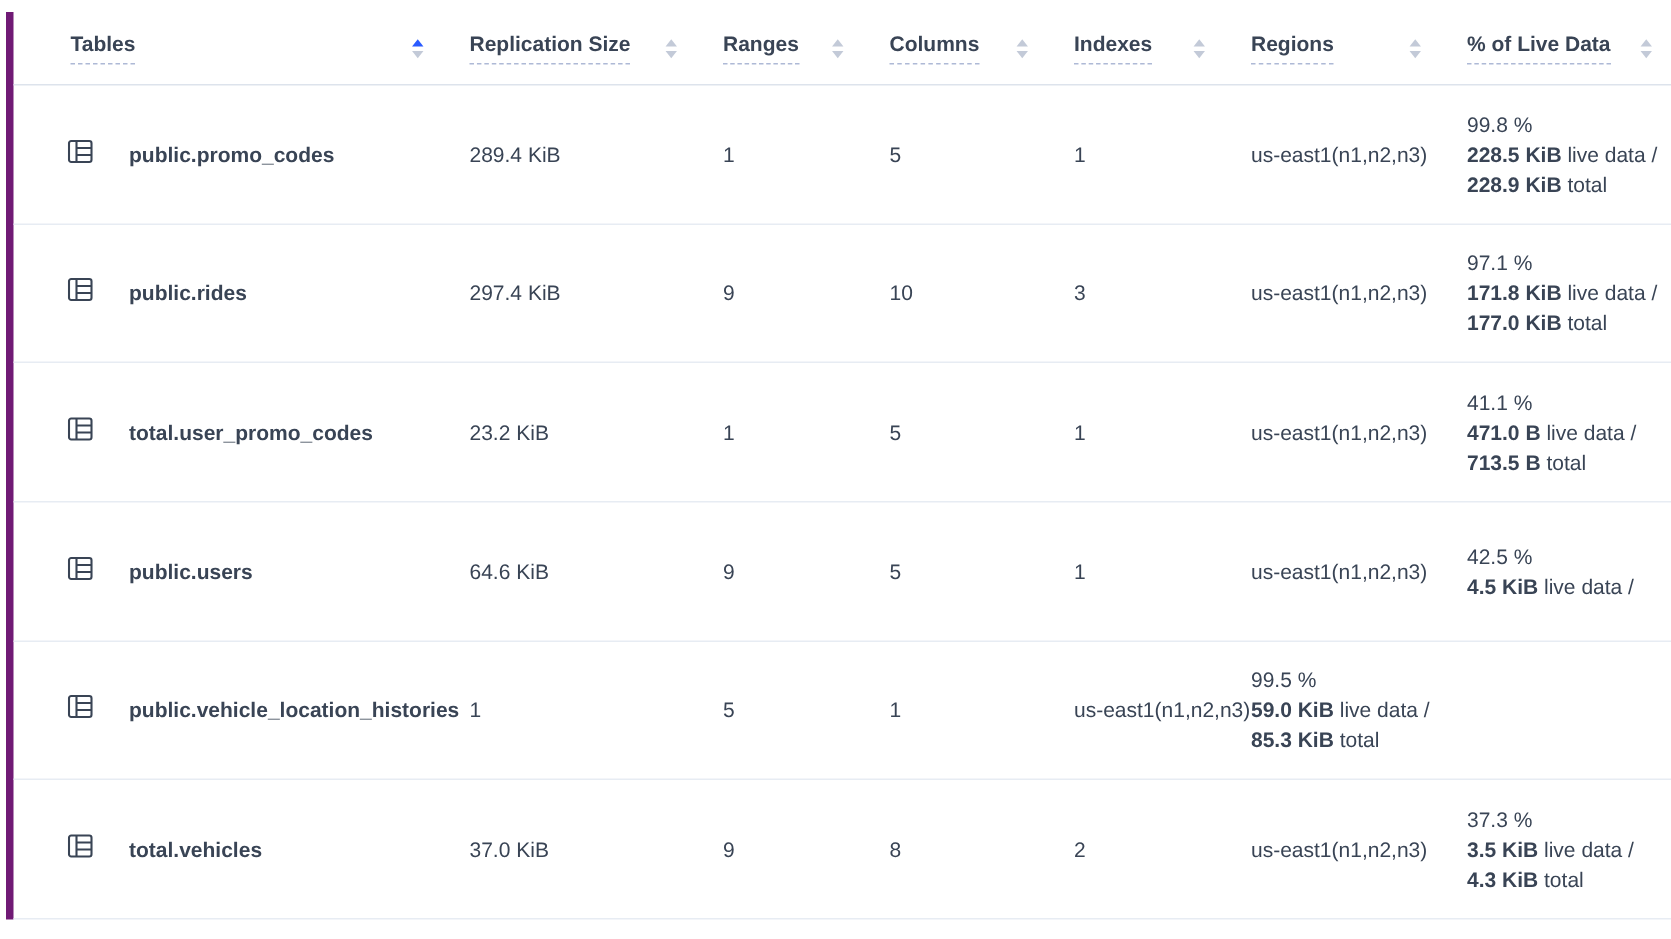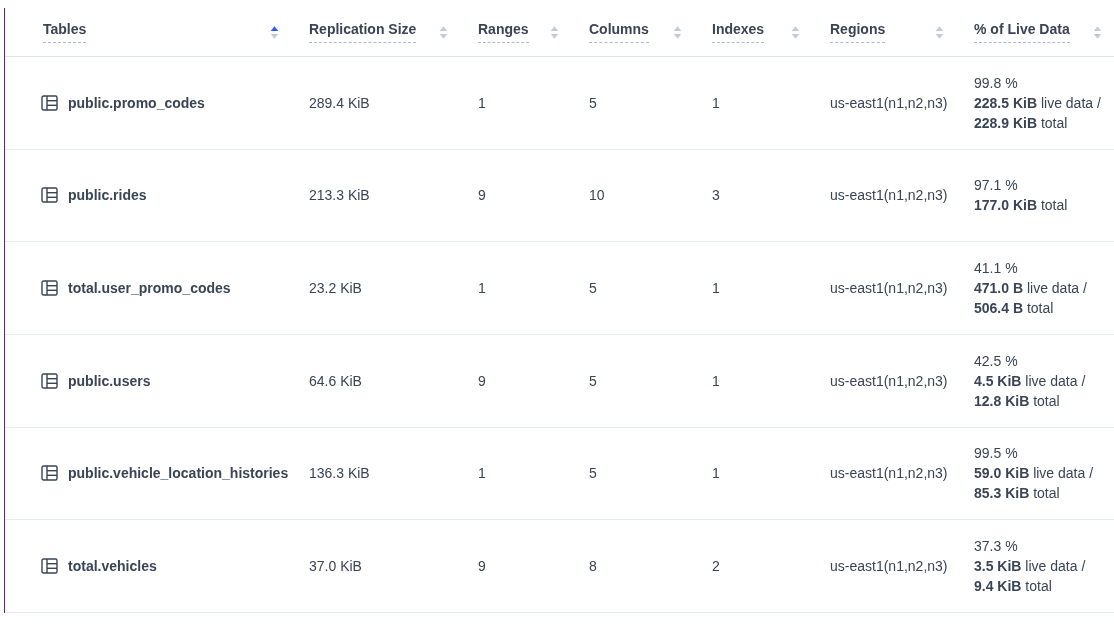--- a/index.html
+++ b/index.html
@@ -4,21 +4,21 @@
 <style>
   html,body{margin:0;padding:0;background:#ffffff;}
   body{
     width:1114px;height:626px;overflow:hidden;
     font-family:"Liberation Sans", sans-serif;
     color:#394455;
     -webkit-font-smoothing:antialiased;
   }
   .table-wrap{
     margin-left:4px;margin-top:8px;width:1110px;
-    border-left:1px solid #701a75;
+    border-left:5px solid #701a75;
     box-sizing:border-box;
   }
   .grid-row{
     display:grid;
     grid-template-columns:276px 169px 111px 123px 118px 144px 1fr;
     padding-left:20px;
     box-sizing:border-box;
   }
   
   .thead{
@@ -49,21 +49,21 @@
     border-bottom:1px solid #e7ecf3;
     align-items:center;
   }
   .cell{
     padding-left:8px;
     font-size:14px;color:#394455;line-height:20px;
     white-space:nowrap;
   }
   .cell.name{
     padding-left:16px;
-    display:flex;align-items:center;gap:10px;
+    display:flex;align-items:flex-start;gap:24px;
   }
   .tbl-icon{flex:0 0 auto;display:block;}
   .name-text{font-weight:700;color:#394455;cursor:pointer;}
   .live-line{font-size:14px;line-height:20px;}
   .live-line b{font-weight:700;}
 </style>
 </head>
 <body>
 
 <div class="table-wrap">
@@ -145,27 +145,28 @@
   <div class="grid-row trow">
     <div class="cell name">
       <svg class="tbl-icon" width="17" height="16" viewBox="0 0 17 16" fill="none" stroke="#394455" stroke-width="1.4">
           <rect x="1" y="1" width="15" height="14" rx="1.5"></rect>
           <line x1="6" y1="1" x2="6" y2="15"></line>
           <line x1="6" y1="5.7" x2="16" y2="5.7"></line>
           <line x1="6" y1="10.3" x2="16" y2="10.3"></line>
         </svg>
       <span class="name-text">public.rides</span>
     </div>
-    <div class="cell">213.3 KiB</div>
+    <div class="cell">297.4 KiB</div>
     <div class="cell">9</div>
     <div class="cell">10</div>
     <div class="cell">3</div>
     <div class="cell">us-east1(n1,n2,n3)</div>
     <div class="cell">
       <div class="live-line">97.1 %</div>
+      <div class="live-line"><b>171.8 KiB</b><span> live data /</span></div>
       <div class="live-line"><b>177.0 KiB</b><span> total</span></div>
     </div>
   </div>
 
   <div class="grid-row trow">
     <div class="cell name">
       <svg class="tbl-icon" width="17" height="16" viewBox="0 0 17 16" fill="none" stroke="#394455" stroke-width="1.4">
           <rect x="1" y="1" width="15" height="14" rx="1.5"></rect>
           <line x1="6" y1="1" x2="6" y2="15"></line>
           <line x1="6" y1="5.7" x2="16" y2="5.7"></line>
@@ -174,21 +175,21 @@
       <span class="name-text">total.user_promo_codes</span>
     </div>
     <div class="cell">23.2 KiB</div>
     <div class="cell">1</div>
     <div class="cell">5</div>
     <div class="cell">1</div>
     <div class="cell">us-east1(n1,n2,n3)</div>
     <div class="cell">
       <div class="live-line">41.1 %</div>
       <div class="live-line"><b>471.0 B</b><span> live data /</span></div>
-      <div class="live-line"><b>506.4 B</b><span> total</span></div>
+      <div class="live-line"><b>713.5 B</b><span> total</span></div>
     </div>
   </div>
 
   <div class="grid-row trow">
     <div class="cell name">
       <svg class="tbl-icon" width="17" height="16" viewBox="0 0 17 16" fill="none" stroke="#394455" stroke-width="1.4">
           <rect x="1" y="1" width="15" height="14" rx="1.5"></rect>
           <line x1="6" y1="1" x2="6" y2="15"></line>
           <line x1="6" y1="5.7" x2="16" y2="5.7"></line>
           <line x1="6" y1="10.3" x2="16" y2="10.3"></line>
@@ -196,35 +197,33 @@
       <span class="name-text">public.users</span>
     </div>
     <div class="cell">64.6 KiB</div>
     <div class="cell">9</div>
     <div class="cell">5</div>
     <div class="cell">1</div>
     <div class="cell">us-east1(n1,n2,n3)</div>
     <div class="cell">
       <div class="live-line">42.5 %</div>
       <div class="live-line"><b>4.5 KiB</b><span> live data /</span></div>
-      <div class="live-line"><b>12.8 KiB</b><span> total</span></div>
     </div>
   </div>
 
   <div class="grid-row trow">
     <div class="cell name">
       <svg class="tbl-icon" width="17" height="16" viewBox="0 0 17 16" fill="none" stroke="#394455" stroke-width="1.4">
           <rect x="1" y="1" width="15" height="14" rx="1.5"></rect>
           <line x1="6" y1="1" x2="6" y2="15"></line>
           <line x1="6" y1="5.7" x2="16" y2="5.7"></line>
           <line x1="6" y1="10.3" x2="16" y2="10.3"></line>
         </svg>
       <span class="name-text">public.vehicle_location_histories</span>
     </div>
-    <div class="cell">136.3 KiB</div>
     <div class="cell">1</div>
     <div class="cell">5</div>
     <div class="cell">1</div>
     <div class="cell">us-east1(n1,n2,n3)</div>
     <div class="cell">
       <div class="live-line">99.5 %</div>
       <div class="live-line"><b>59.0 KiB</b><span> live data /</span></div>
       <div class="live-line"><b>85.3 KiB</b><span> total</span></div>
     </div>
   </div>
@@ -240,17 +239,17 @@
       <span class="name-text">total.vehicles</span>
     </div>
     <div class="cell">37.0 KiB</div>
     <div class="cell">9</div>
     <div class="cell">8</div>
     <div class="cell">2</div>
     <div class="cell">us-east1(n1,n2,n3)</div>
     <div class="cell">
       <div class="live-line">37.3 %</div>
       <div class="live-line"><b>3.5 KiB</b><span> live data /</span></div>
-      <div class="live-line"><b>9.4 KiB</b><span> total</span></div>
+      <div class="live-line"><b>4.3 KiB</b><span> total</span></div>
     </div>
   </div>
 
 </div>
 
 </body></html>

